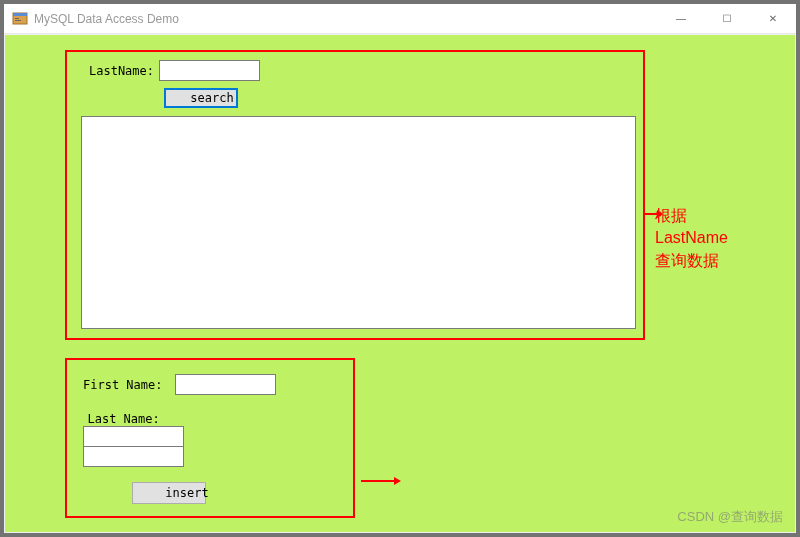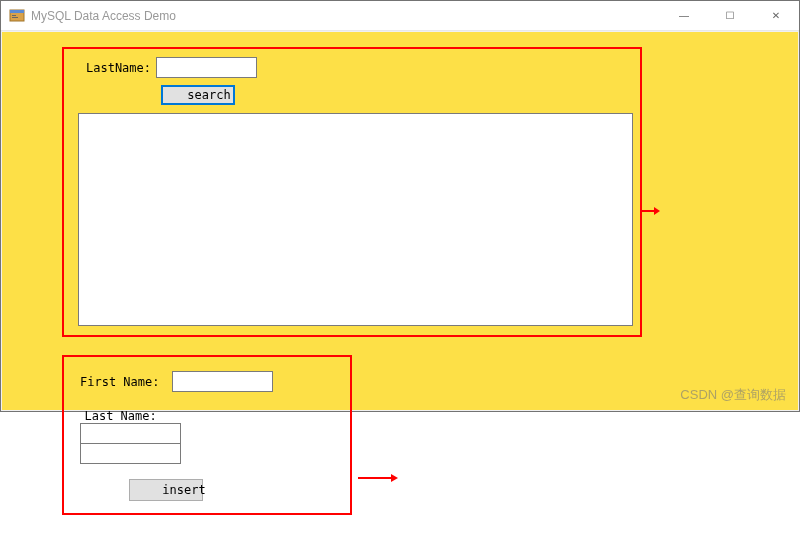--- a/index.html
+++ b/index.html
@@ -5,22 +5,22 @@
     * { box-sizing: border-box; margin: 0; padding: 0; }
     body {
       width: 800px; height: 537px;
       background: #fff;
       font-family: "Microsoft YaHei", SimSun, sans-serif;
       font-size: 12px;
       position: relative;
       overflow: hidden;
     }
     .window {
-      width: 800px; height: 412px;
-      border: 1px solid #737373;
+      width: 800px; height: 537px;
+      border: 4px solid #737373;
       background: #f0f0f0;
       position: relative;
     }
     .titlebar {
       height: 30px;
       background: #fff;
       border-bottom: 1px solid #e8e8e8;
       display: flex;
       align-items: center;
       padding-left: 8px;
@@ -42,21 +42,21 @@
       width: 46px; height: 30px;
       display: flex;
       align-items: center;
       justify-content: center;
       color: #666;
       font-size: 10px;
     }
     .client {
       position: absolute;
       top: 31px; left: 1px; right: 1px; bottom: 1px;
-      background: #fde047;
+      background: #bef264;
     }
     .search-group {
       position: absolute;
       left: 60px; top: 15px;
       width: 580px; height: 290px;
       border: 2px solid #ff0000;
     }
     .label {
       font-family: SimSun, monospace;
       font-size: 12px;
@@ -201,20 +201,23 @@
       </div>
       <div class="insert-btn">insert</div>
     </div>
 
     <div class="arrow arrow1">
       <svg width="20" height="12">
           <line x1="0" y1="6" x2="15" y2="6" stroke="#ff0000" stroke-width="2"></line>
           <polygon points="14,2 20,6 14,10" fill="#ff0000"></polygon>
         </svg>
     </div>
+    <div class="annotation anno1" style="white-space:pre;">根据
+LastName
+查询数据</div>
 
     <div class="arrow arrow2">
       <svg width="40" height="12">
           <line x1="0" y1="6" x2="34" y2="6" stroke="#ff0000" stroke-width="2"></line>
           <polygon points="33,2 40,6 33,10" fill="#ff0000"></polygon>
         </svg>
     </div>
 
     <div class="watermark">CSDN @查询数据</div>
   </div>

